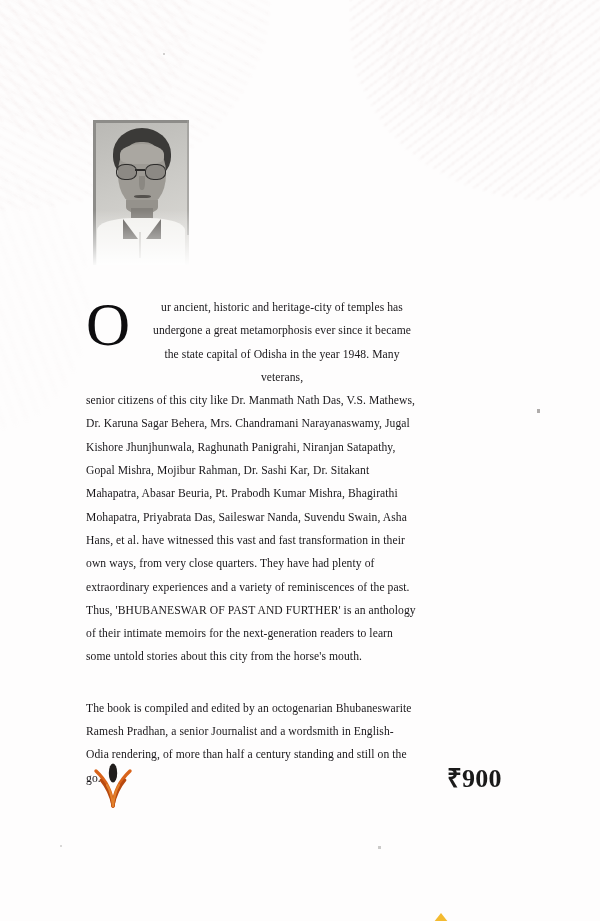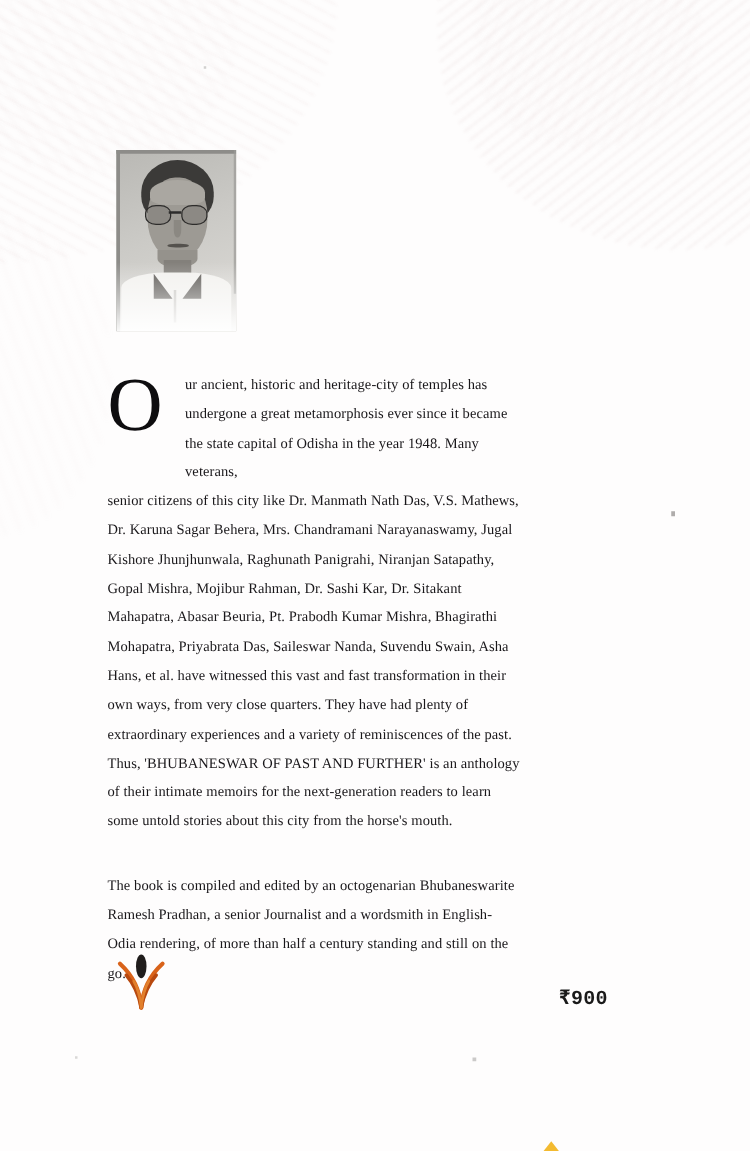--- a/index.html
+++ b/index.html
@@ -263,20 +263,21 @@
     font-family: "Liberation Serif", serif;
     font-size: 61px;
     line-height: 52px;
     padding: 3px 6px 0 0;
     color: #0e0d0f;
     font-weight: 400;
   }
   .indented {
     display: block;
     padding-left: 62px;
+    text-align: center;
   }
 
   
   .pub {
     position: absolute;
     left: 88px;
     top: 752px;
     display: flex;
     align-items: flex-start;
     gap: 12px;
@@ -297,23 +298,23 @@
     font-size: 9.4px;
     line-height: 13.6px;
     letter-spacing: .05px;
     color: #242424;
   }
 
   
   .price {
     position: absolute;
     left: 447px;
-    top: 788px;
-    font-family: Liberation Mono, monospace;
-    font-size: 16px;
+    top: 759px;
+    font-family: Liberation Serif, serif;
+    font-size: 26px;
     font-weight: 600;
     color: #1a1a1a;
     letter-spacing: .2px;
   }
 </style>
 </head>
 <body>
 
 <div class="page">
 

